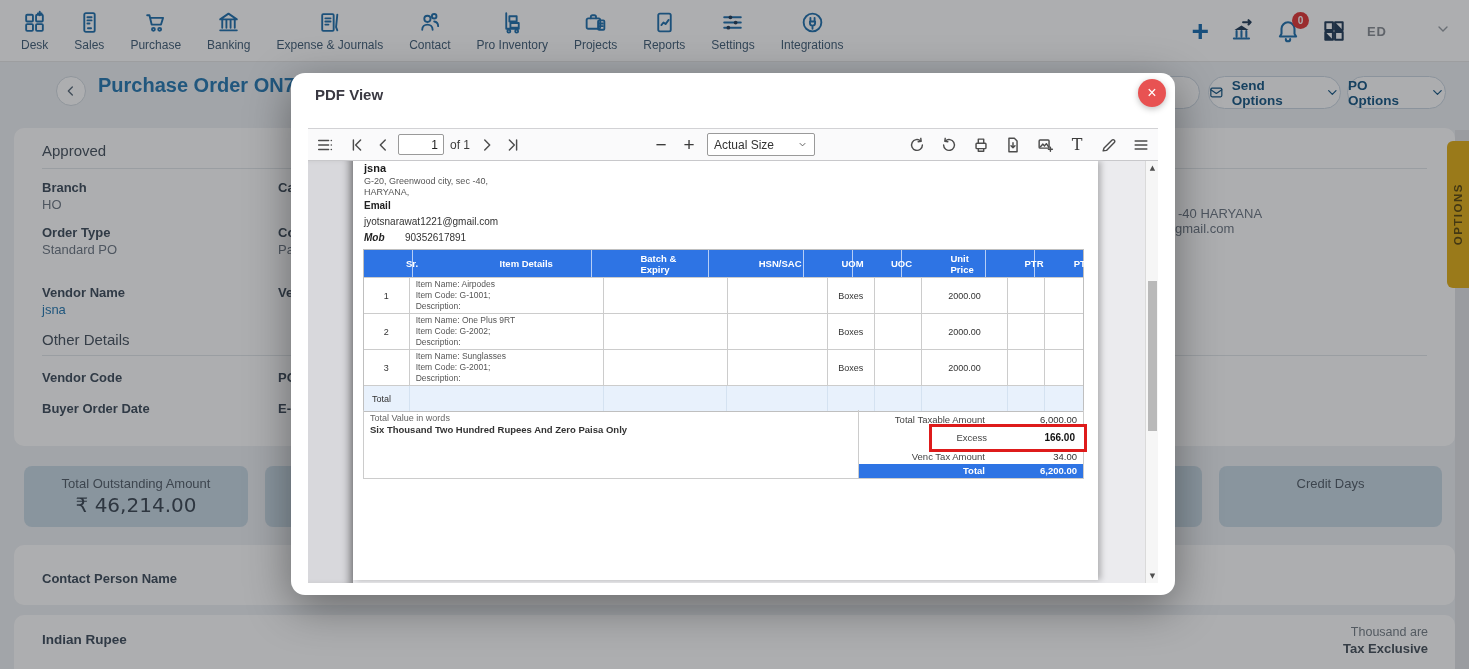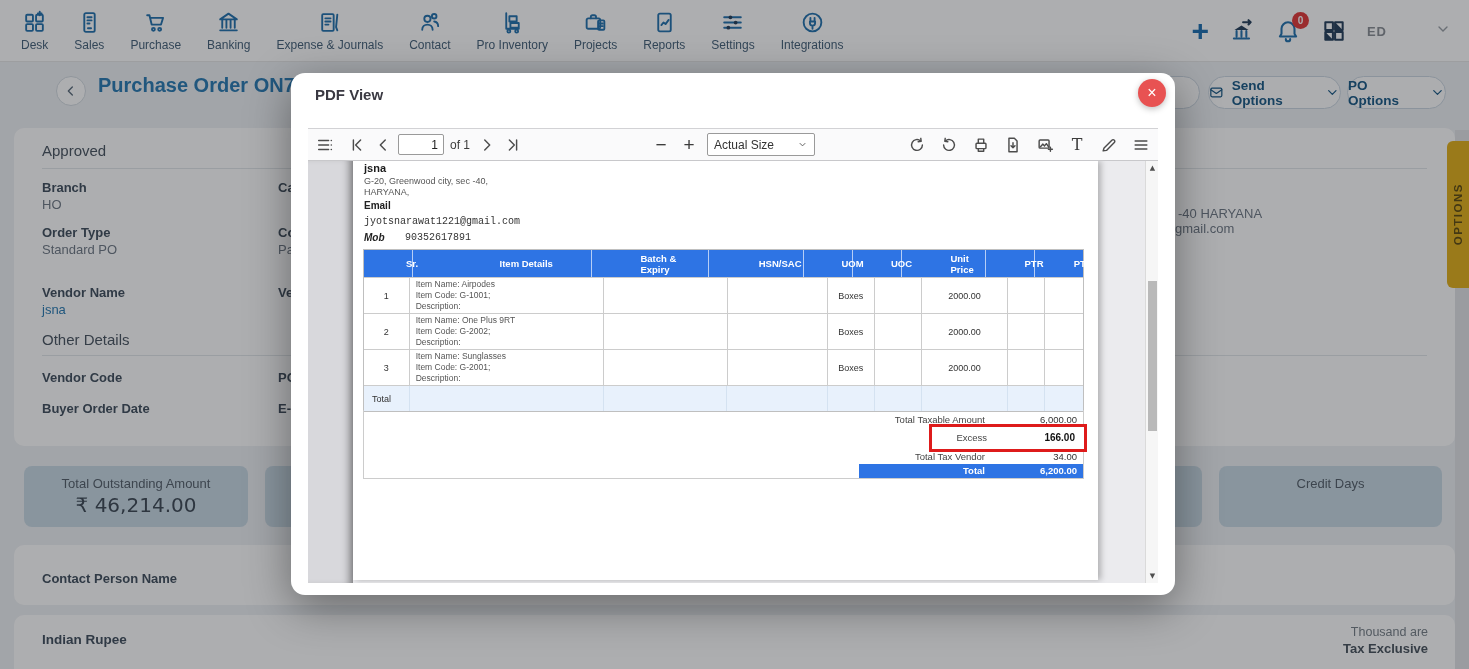--- a/index.html
+++ b/index.html
@@ -71,21 +71,21 @@
   .thumbstrip { position:absolute; left:0; top:0; width:45px; height:422px; background:#d8d8dc; box-shadow:inset -9px 0 9px -6px rgba(0,0,0,0.45); }
   .pdf-page { position:absolute; left:45px; top:0; width:745px; height:419px; background:#fff; box-shadow:3px 0 6px rgba(0,0,0,0.25); font-family:"Liberation Sans",sans-serif; }
   .pg-scrollbar { position:absolute; left:837px; top:0; width:13px; height:422px; background:#f6f6f6; border-left:1px solid #dadada; }
   .sb-arrow { position:absolute; left:0; width:13px; text-align:center; font-size:7px; color:#4f4f4f; cursor:pointer; font-family:"DejaVu Sans",sans-serif; }
   .sb-thumb { position:absolute; left:2px; top:120px; width:9px; height:150px; background:#b9b9b9; cursor:pointer; }
 
   
   .pv-name { position:absolute; left:11px; top:1px; font-size:11px; font-weight:bold; color:#1a1a1a; }
   .pv-addr { position:absolute; left:11px; font-size:9px; color:#555; }
   .pv-blabel { position:absolute; left:11px; font-size:10px; font-weight:bold; color:#222; }
-  .pv-text { position:absolute; font-size:10px; color:#333;font-family:Liberation Mono, monospace; }
+  .pv-text { position:absolute; font-size:10px; color:#333; }
 
   .pdf-table { position:absolute; left:10px; top:88px; width:721px; border:1px solid #bfbfbf; }
   .pt-hrow { display:flex; height:27px; background:#2e74e4; }
   .pt-hcell { font-size:9.5px; font-weight:bold; color:#fff; display:flex; align-items:center; justify-content:center; border-right:1px solid rgba(255,255,255,0.65);padding-left:48px; }
   .pt-hcell:last-child { border-right:none; }
   .pt-row { display:flex; height:36px; border-top:1px solid #ccc; background:#fff; }
   .pt-cell { border-right:1px solid #ccc; display:flex; align-items:center; justify-content:center; font-size:9px; color:#333; }
   .pt-cell:last-child { border-right:none; }
   .pt-details { flex-direction:column; align-items:flex-start; justify-content:center; padding:2px 6px; font-size:8.5px; color:#555; line-height:1.32; }
   .pt-trow { display:flex; height:26px; border-top:1px solid #ccc; background:#e8f1fc; }
@@ -507,33 +507,37 @@
               <div class="pt-tcell c3"></div>
             <div class="pt-tcell c4"></div>
               <div class="pt-tcell c5"></div>
               <div class="pt-tcell c6"></div>
             <div class="pt-tcell c7"></div>
               <div class="pt-tcell c8"></div>
           </div>
         </div>
 
         <div class="totals">
+          <div class="words-cell">
+            <div class="words-label">Total Value in words</div>
+            <div class="words-value">Six Thousand Two Hundred Rupees And Zero Paisa Only</div>
+          </div>
 
           <div class="t-row" style="top:2px;">
             <span class="t-label">Total Taxable Amount</span>
             <span class="t-value">6,000.00</span>
           </div>
 
           <div class="excess-box">
             <span class="e-label">Excess</span>
             <span class="e-value">166.00</span>
           </div>
 
           <div class="t-row" style="top:39px;">
-            <span class="t-label">Total Tax Vendor</span>
+            <span class="t-label">Venc Tax Amount</span>
             <span class="t-value">34.00</span>
           </div>
 
           <div class="t-blue">
             <span class="t-label">Total</span>
             <span class="t-value">6,200.00</span>
           </div>
         </div>
       </div>
 

